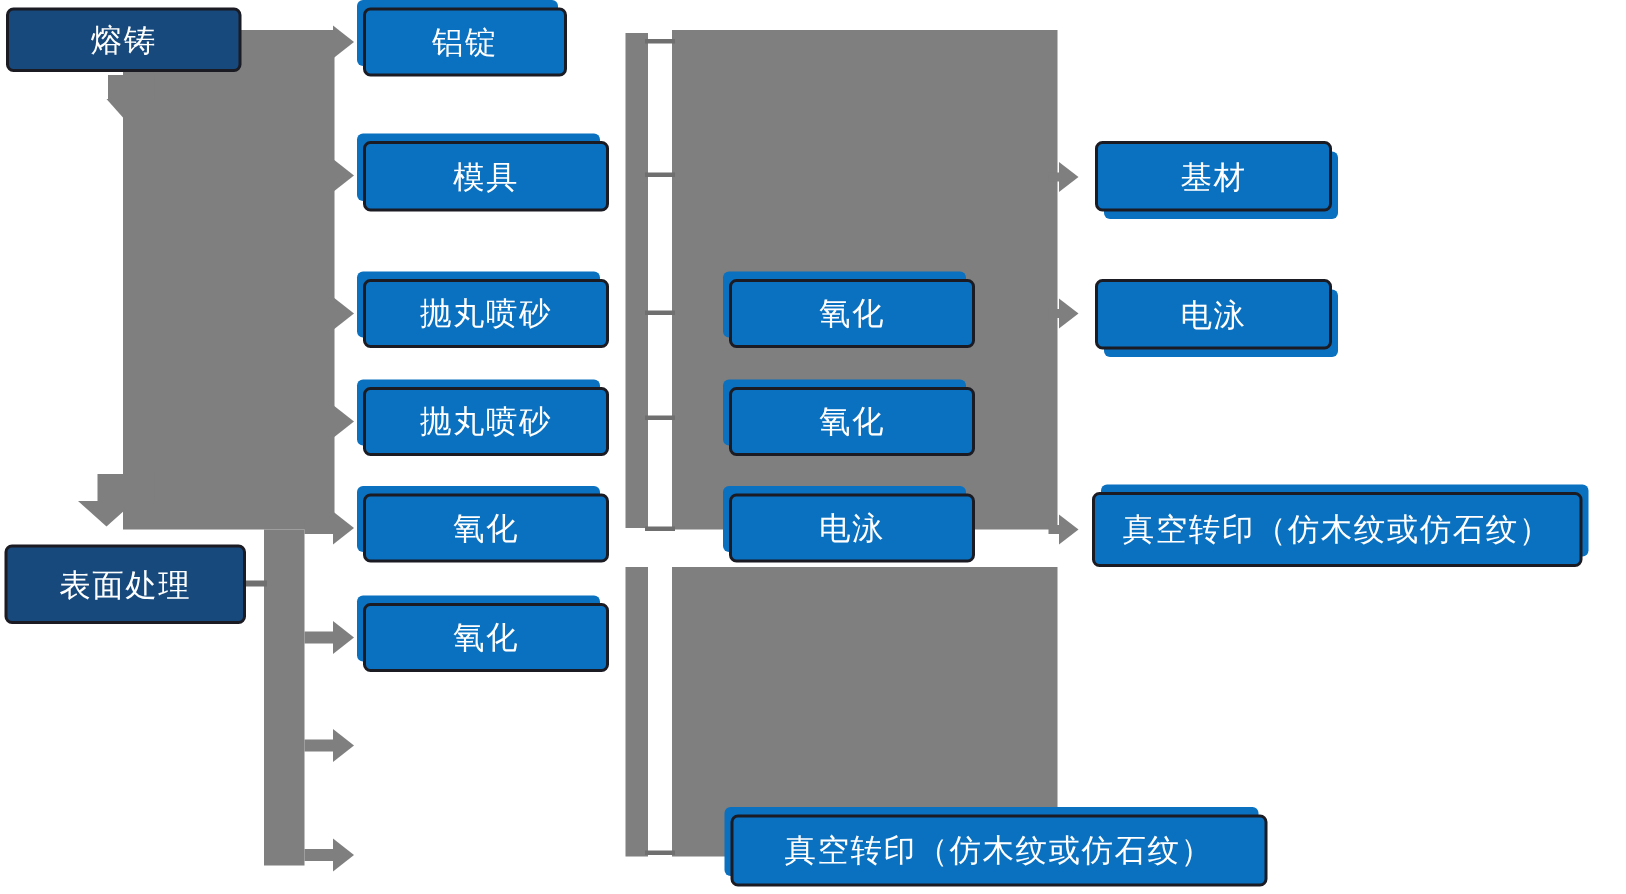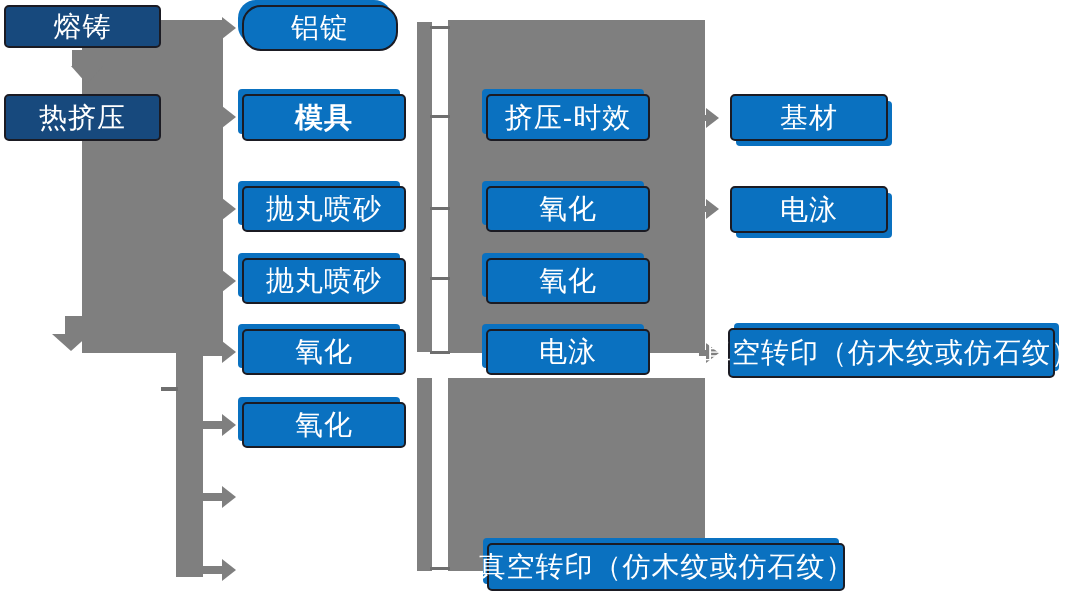--- a/index.html
+++ b/index.html
@@ -16,21 +16,21 @@
          border-left:14px solid #7f7f7f;}
   .arr-r.small{border-top-width:10px;border-bottom-width:10px;border-left-width:13px;}
   .arr-d{position:absolute;width:0;height:0;
          border-left:16px solid transparent;border-right:16px solid transparent;
          border-top:18px solid #7f7f7f;}
 
   
   .node{position:absolute;display:flex;align-items:center;justify-content:center;
         box-sizing:border-box;background:#0a71c0;color:#ffffff;
         border:2px solid #1b1b23;border-radius:5px;
-        font-size:28px;letter-spacing:1px;white-space:nowrap;
+        font-size:21px;letter-spacing:1px;white-space:nowrap;
         box-shadow:-5px -6px 0 -1px #0a71c0;}
   .node.dark{background:#17497d;box-shadow:none;}
 </style>
 </head>
 <body>
 
 <div id="canvas">
 
   <div class="seg" style="left:82px;top:20px;width:141px;height:333px;"></div>
   <div class="seg" style="left:176px;top:353px;width:27px;height:224px;"></div>
@@ -67,30 +67,29 @@
   <div class="arr-r" style="left:222px;top:559px;"></div>
 
   <div class="seg" style="left:699px;top:115px;width:8px;height:6px;"></div>
   <div class="arr-r small" style="left:706px;top:108px;"></div>
   <div class="seg" style="left:699px;top:206px;width:8px;height:6px;"></div>
   <div class="arr-r small" style="left:706px;top:199px;"></div>
   <div class="seg" style="left:699px;top:350px;width:8px;height:6px;"></div>
   <div class="arr-r small" style="left:706px;top:343px;"></div>
 
   <div class="node dark" style="left:4px;top:5px;width:157px;height:43px;">熔铸</div>
-  <div class="node dark" style="left:4px;top:94px;width:157px;height:47px;">热挤压</div>
+  <div class="node dark" style="left:3px;top:363px;width:161px;height:53px;">表面处理</div>
 
-  <div class="node" style="left:242px;top:5px;width:156px;height:46px;border-radius:19px;">铝锭</div>
-  <div class="node" style="left:242px;top:94px;width:164px;height:47px;font-weight:bold;">模具</div>
+  <div class="node" style="left:242px;top:5px;width:136px;height:46px;">铝锭</div>
+  <div class="node" style="left:242px;top:94px;width:164px;height:47px;">模具</div>
   <div class="node" style="left:242px;top:186px;width:164px;height:46px;">抛丸喷砂</div>
   <div class="node" style="left:242px;top:258px;width:164px;height:46px;">抛丸喷砂</div>
   <div class="node" style="left:242px;top:329px;width:164px;height:46px;">氧化</div>
   <div class="node" style="left:242px;top:402px;width:164px;height:46px;">氧化</div>
 
-  <div class="node" style="left:486px;top:94px;width:164px;height:47px;">挤压-时效</div>
   <div class="node" style="left:486px;top:186px;width:164px;height:46px;">氧化</div>
   <div class="node" style="left:486px;top:258px;width:164px;height:46px;">氧化</div>
   <div class="node" style="left:486px;top:329px;width:164px;height:46px;">电泳</div>
   <div class="node" style="left:487px;top:543px;width:358px;height:48px;">真空转印（仿木纹或仿石纹）</div>
 
   <div class="node" style="left:730px;top:94px;width:158px;height:47px;box-shadow:5px 6px 0 -1px #0a71c0;">基材</div>
   <div class="node" style="left:730px;top:186px;width:158px;height:47px;box-shadow:5px 6px 0 -1px #0a71c0;">电泳</div>
   <div class="node" style="left:728px;top:328px;width:327px;height:50px;box-shadow:5px -6px 0 -1px #0a71c0;">真空转印（仿木纹或仿石纹）</div>
 
 </div>

